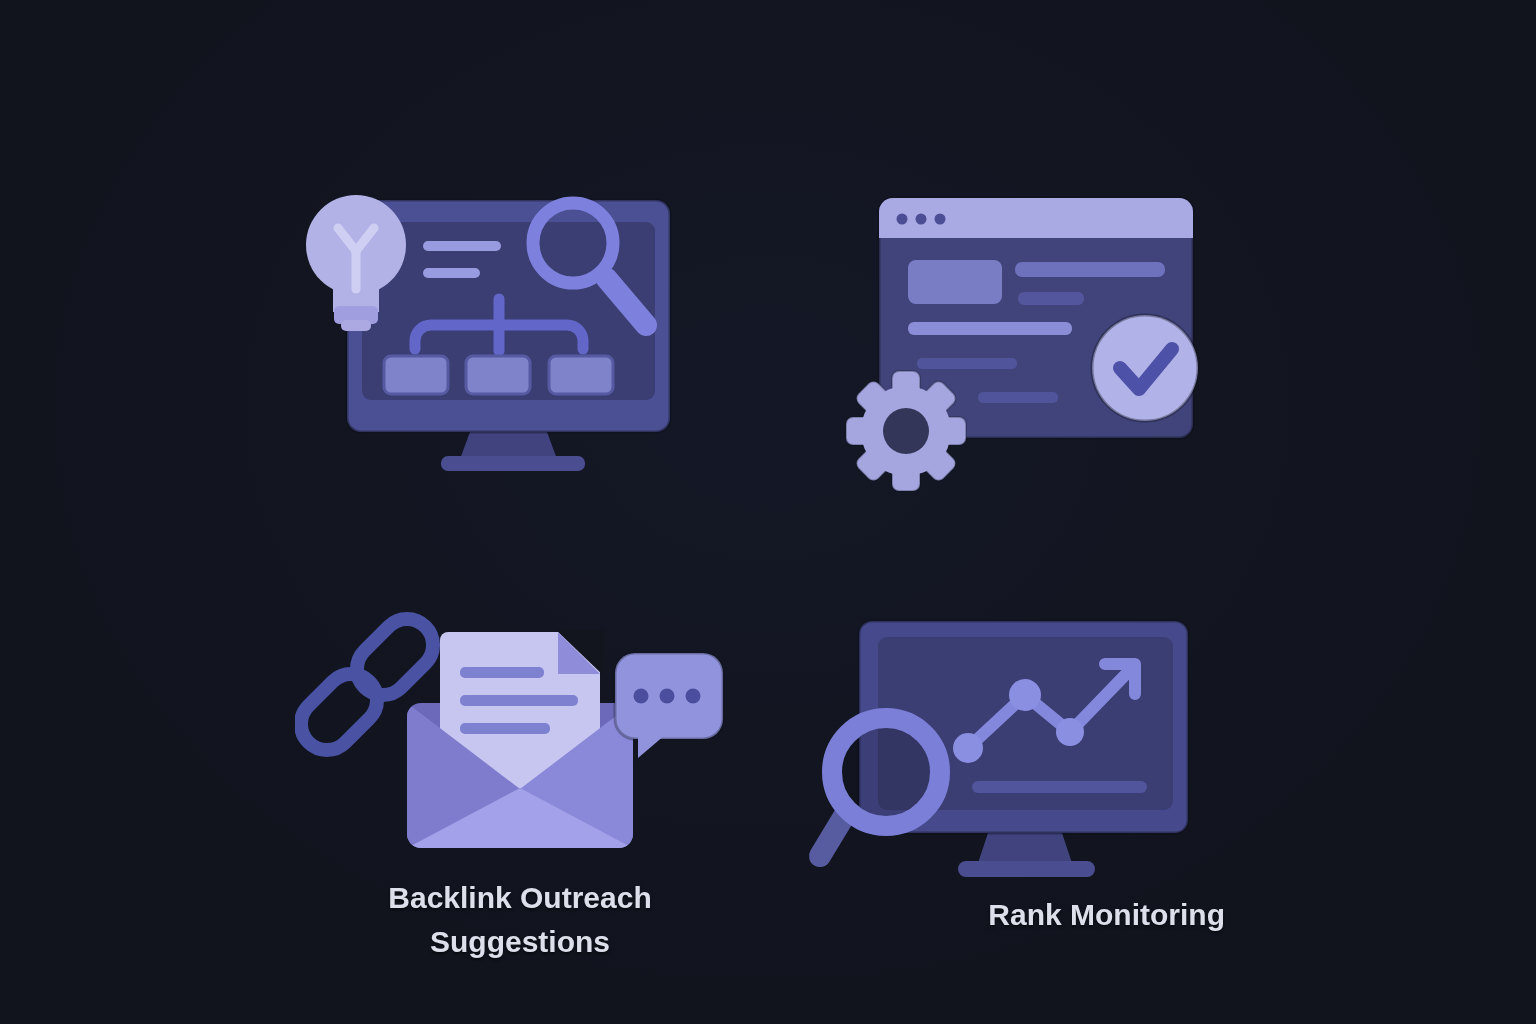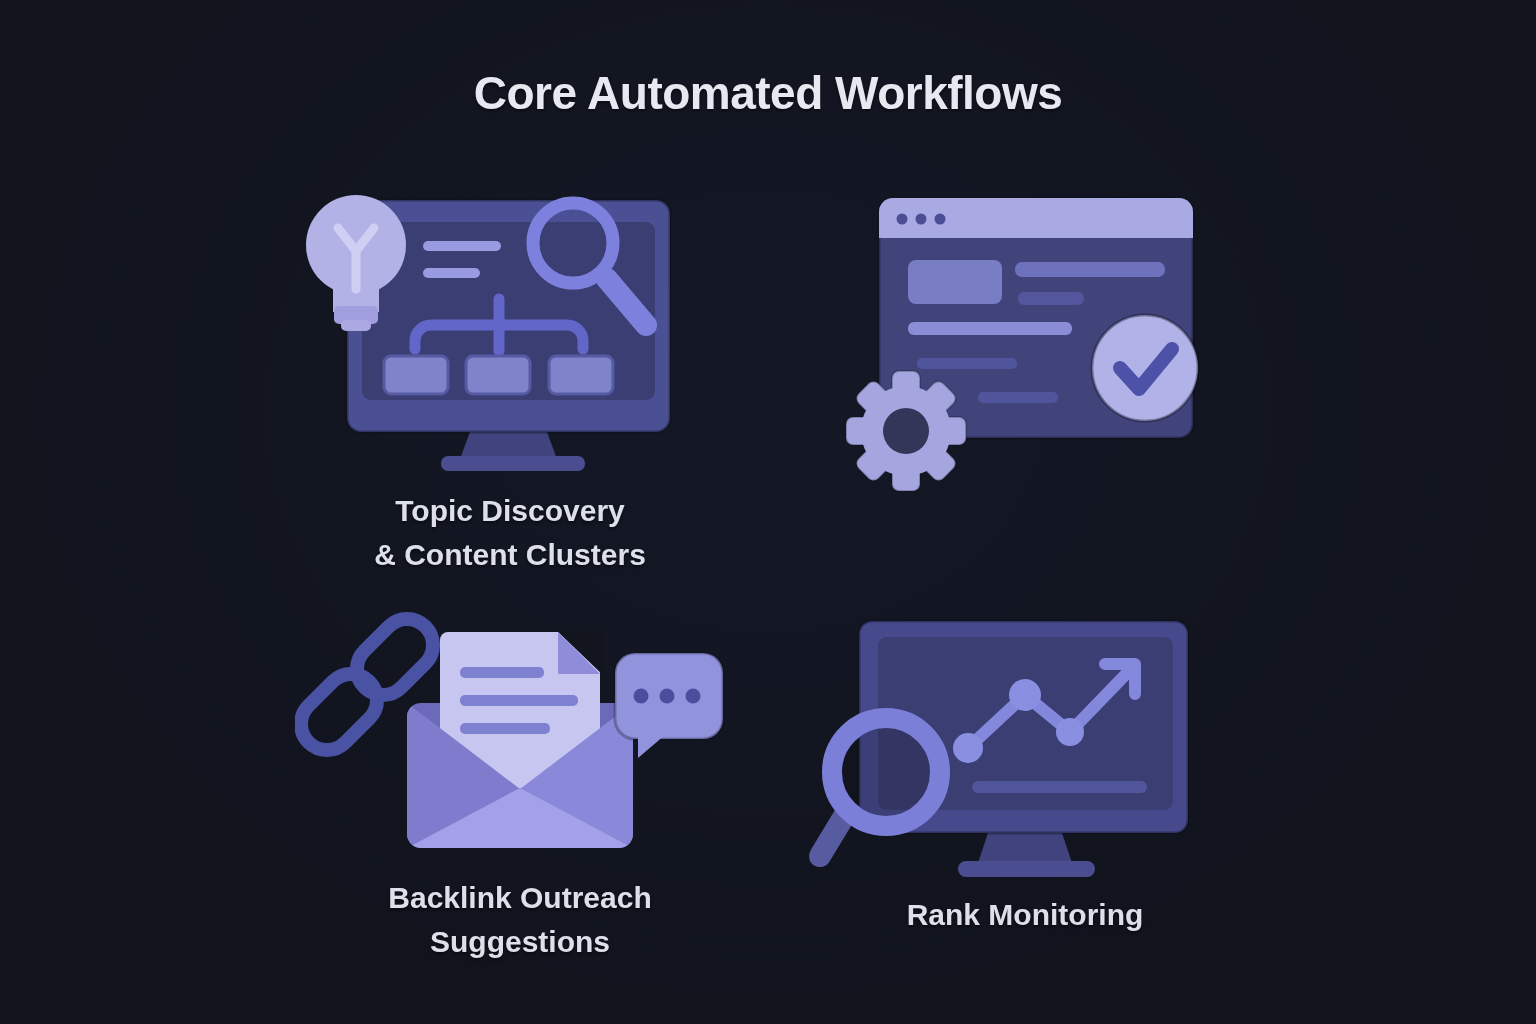--- a/index.html
+++ b/index.html
@@ -39,28 +39,27 @@
     text-align: center;
     font-size: 30px;
     font-weight: 700;
     color: #dde0ea;
     line-height: 44px;
     text-shadow: 0 2px 3px rgba(0,0,0,0.5);
   }
   .c1 { left: 310px; top: 489px; }
   .c2 { left: 830px; top: 512px; }
   .c3 { left: 320px; top: 876px; }
-  .c4 { left: 825px; top: 893px; }
+  .c4 { left: 825px; top: 893px; text-align: right; }
 </style>
 </head>
 <body>
 
 <div class="canvas">
 
-  <h1 class="page-title">Core Automated Workflows</h1>
 
   <figure class="quad q1">
     <svg width="400" height="290" viewBox="300 185 400 290">
 
       <polygon points="470,432 547,432 557,459 460,459" fill="#40437e"></polygon>
       <rect x="441" y="456" width="144" height="15" rx="7" fill="#4a4e90"></rect>
 
       <rect x="347" y="200" width="323" height="232" rx="14" fill="#4b4f93" stroke="#0d0f18" stroke-opacity="0.4" stroke-width="3"></rect>
       <rect x="362" y="222" width="293" height="178" rx="9" fill="#3b3e72"></rect>
 
@@ -194,24 +193,20 @@
         <rect x="972" y="781" width="175" height="12" rx="6" fill="#51559c"></rect>
       </g>
 
       <g>
         <line x1="846" y1="813" x2="820" y2="856" stroke="#575b9f" stroke-width="22" stroke-linecap="round"></line>
         <circle cx="886" cy="772" r="54" fill="rgba(14,16,28,0.18)" stroke="#7b7fd8" stroke-width="20"></circle>
       </g>
     </svg>
   </figure>
 
-  <div class="caption c1">
-    <span>Topic Discovery</span><br>
-    <span>&amp; Content Clusters</span>
-  </div>
   <div class="caption c3">
     <span>Backlink Outreach</span><br>
     <span>Suggestions</span>
   </div>
   <div class="caption c4">
     <span>Rank Monitoring</span>
   </div>
 
 </div>
 

